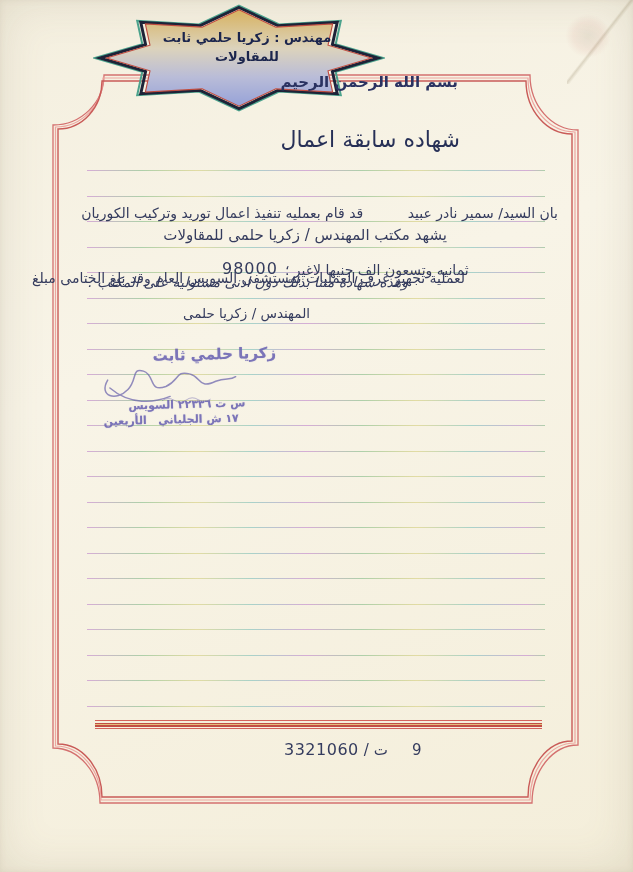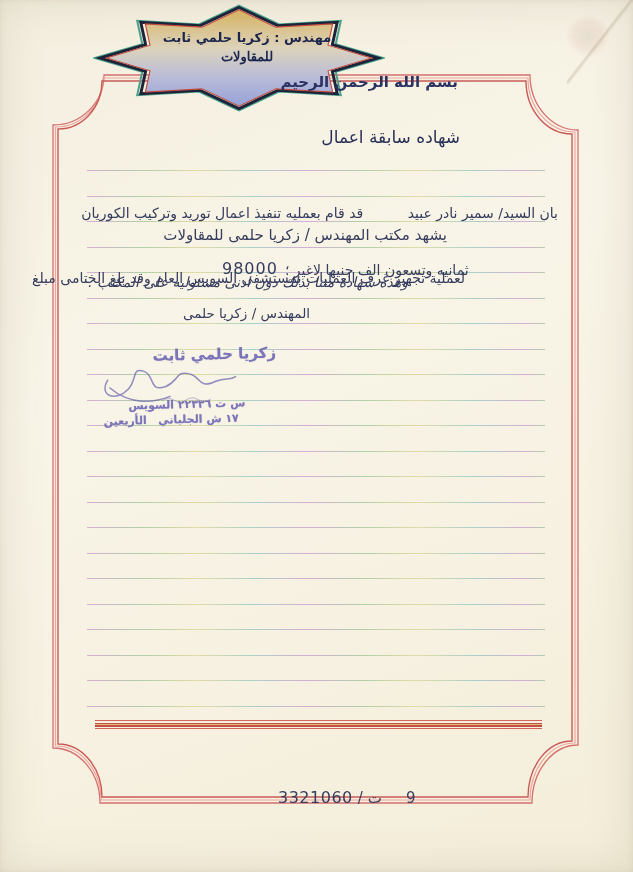--- a/index.html
+++ b/index.html
@@ -14,26 +14,26 @@
   .crease{position:absolute;right:0;top:0;width:66px;height:84px;
     background:linear-gradient(128deg,transparent 47%,rgba(170,158,130,.35) 49%,transparent 52%);}
   .smudge{position:absolute;right:22px;top:14px;width:46px;height:44px;border-radius:50%;
     background:radial-gradient(rgba(160,140,120,.18),rgba(200,120,110,.10) 45%,transparent 70%);}
 
   
   .badge{position:absolute;left:93px;top:2px;width:292px;height:112px;z-index:2;}
   .badge-text{position:absolute;inset:0;display:flex;flex-direction:column;align-items:center;
     justify-content:flex-start;padding-top:27px;padding-left:16px;direction:rtl;text-align:right;}
   .badge-text .b1{font-size:13px;font-weight:bold;color:#1b254d;line-height:1.45;}
-  .badge-text .b2{font-size:13px;font-weight:bold;color:#1b254d;line-height:1.45;font-family:Liberation Serif, serif;}
+  .badge-text .b2{font-size:13px;font-weight:bold;color:#1b254d;line-height:1.45;}
 
   .bismillah{position:absolute;top:73px;right:175px;z-index:3;direction:rtl;white-space:pre;
     font-size:15px;font-weight:600;color:#2a3261;}
   .title{position:absolute;top:127px;right:173px;direction:rtl;white-space:pre;
-    font-size:17px;color:#273057;}
+    font-size:22px;color:#273057;}
 
   
   .rules{position:absolute;left:87px;top:170px;width:458px;}
   .rules i{display:block;height:1px;margin-bottom:24.5px;opacity:.8;
     background:linear-gradient(90deg,#cd9cd2 0%,#9cc79b 12%,#ddd693 24%,#96cac3 36%,
       #cd9cd2 48%,#9cc79b 60%,#ddd693 72%,#96cac3 84%,#cd9cd2 96%,#9cc79b 100%);}
 
   .t{position:absolute;direction:rtl;white-space:pre;color:#353c5e;font-size:14px;}
   .greeting{top:178px;right:186px;font-size:15px;margin-top:48px;}
   .body1{top:205px;right:75px;}
@@ -56,22 +56,22 @@
   .stamp .s-addr{position:absolute;right:45px;top:67px;direction:rtl;white-space:pre;
     font-size:11px;font-weight:bold;letter-spacing:1px;color:#6a63b2;text-shadow:0 0 1px rgba(106,99,178,.5);}
   .scrawl{position:absolute;left:8px;top:6px;}
 
   .sep{position:absolute;left:95px;top:720px;width:447px;height:9px;
     background:linear-gradient(180deg,
       #d4625c 0 1.2px,#f6f0dd 1.2px 2.8px,
       #c24e44 2.8px 4.2px,#e4bd7d 4.2px 5.2px,#c24e44 5.2px 6.8px,
       #f6f0dd 6.8px 7.8px,#d4625c 7.8px 9px);}
 
-  .footer{position:absolute;left:278px;top:740px;display:flex;direction:ltr;align-items:baseline;
-    color:#353c5e;font-size:15px;margin-top:48px;}
+  .footer{position:absolute;left:284px;top:740px;display:flex;direction:ltr;align-items:baseline;
+    color:#353c5e;font-size:15px;}
   .footer .ph-num{font-size:16px;letter-spacing:.5px;}
   .footer .ph-sep{margin:0 5px;}
   .footer .fgap{display:inline-block;width:24px;}
   .footer .addr-num{margin-right:5px;}
   .footer .ar{direction:rtl;white-space:pre;}
 </style>
 </head>
 <body>
 
 <div class="page">

